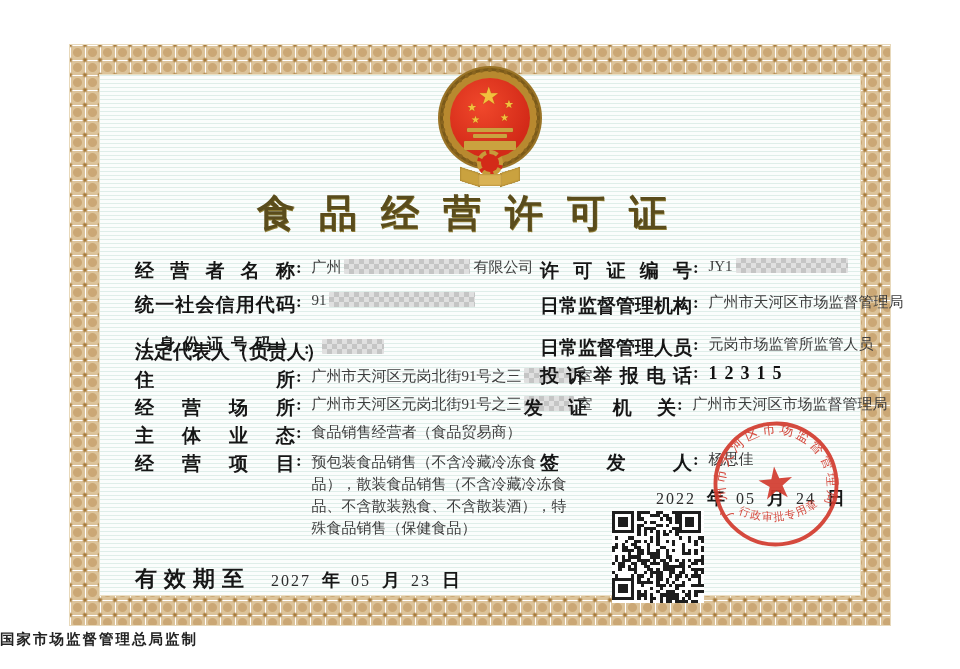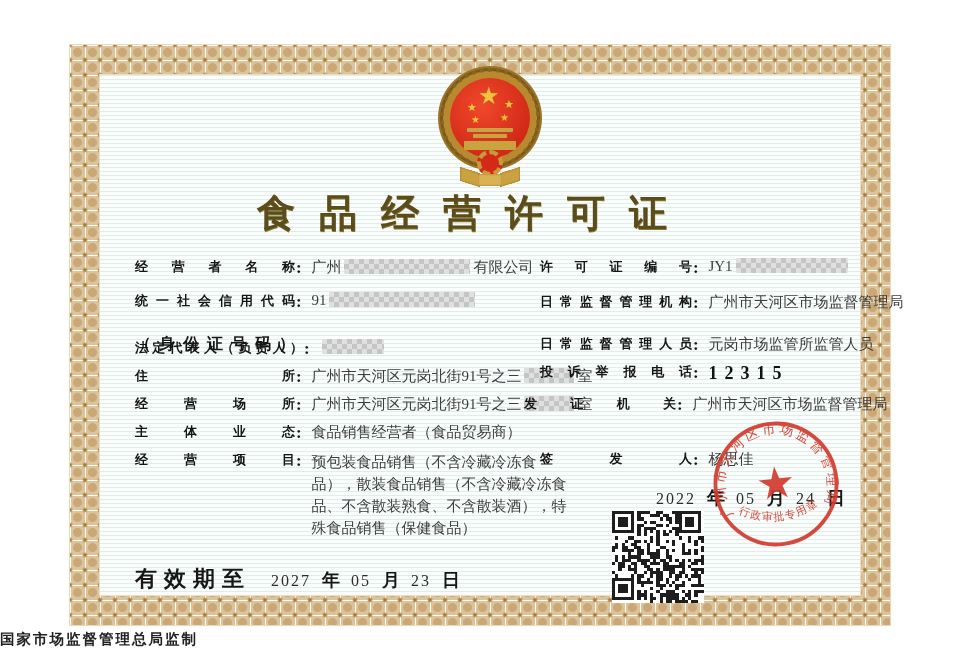--- a/index.html
+++ b/index.html
@@ -42,21 +42,21 @@
   .emb-ribbon.c{left:40px;top:106px;width:24px;height:12px;background:#d9b254;}
 
   
   .title{position:absolute;left:0;right:0;top:188px;text-align:center;
     font-size:38px;font-weight:bold;letter-spacing:24px;margin-left:-12px;
     color:#5a4c1c;text-shadow:0.5px 0.5px 0 #8d7b33;}
 
   
   .row{position:absolute;white-space:nowrap;font-size:15px;color:#3d3d3d;}
   .jlabel{display:inline-block;text-align:justify;text-align-last:justify;
-    font-weight:bold;color:#161616;font-size:13px;vertical-align:top;}
+    font-weight:bold;color:#161616;font-size:19px;vertical-align:top;}
   .w160{width:160px;}
   .w152{width:152px;}
   .sub{font-size:16px;margin-top:18px;}
   .colon{font-weight:bold;color:#161616;font-size:17px;margin:0 6px 0 1px;vertical-align:top;}
   .val{color:#3d3d3d;font-size:15px;}
   .val.wrap{display:inline-block;white-space:normal;width:258px;line-height:22px;vertical-align:top;}
   .redact{display:inline-block;height:15px;vertical-align:-2px;margin:0 3px;border-radius:1px;
     background:repeating-conic-gradient(#c3c3c3 0% 25%, #dfdfdf 0% 50%) 0 0/10px 10px;opacity:.95;}
   .emph{font-weight:bold;font-size:18px;letter-spacing:7px;color:#111;font-family:"Liberation Serif",serif;}
 

